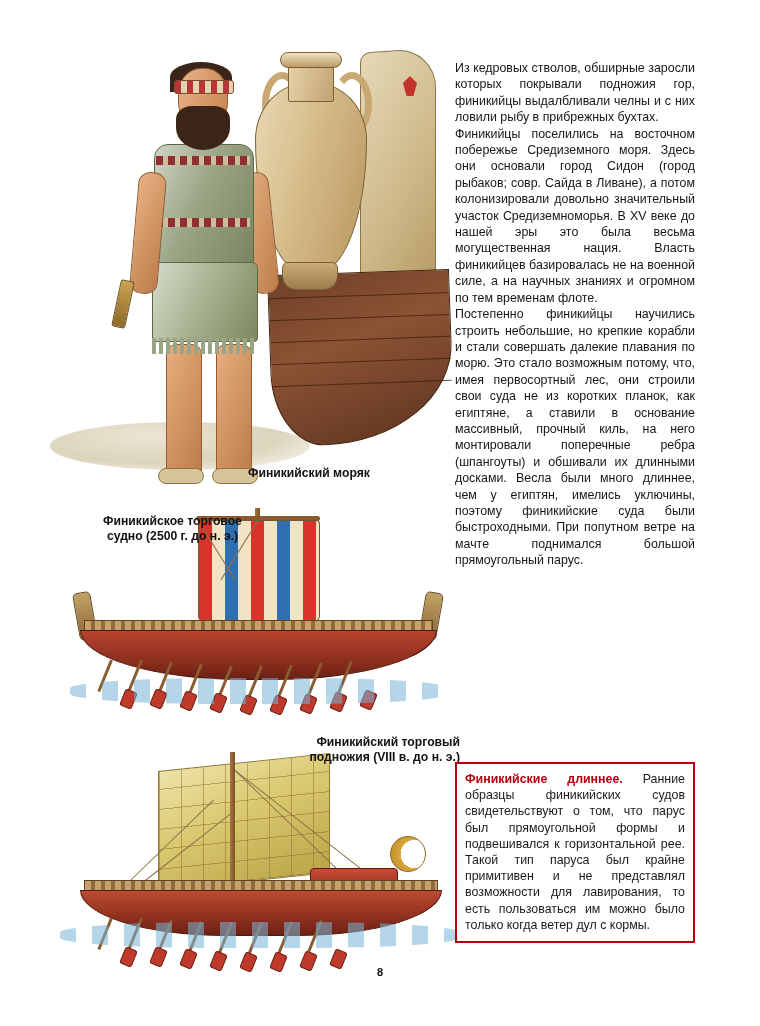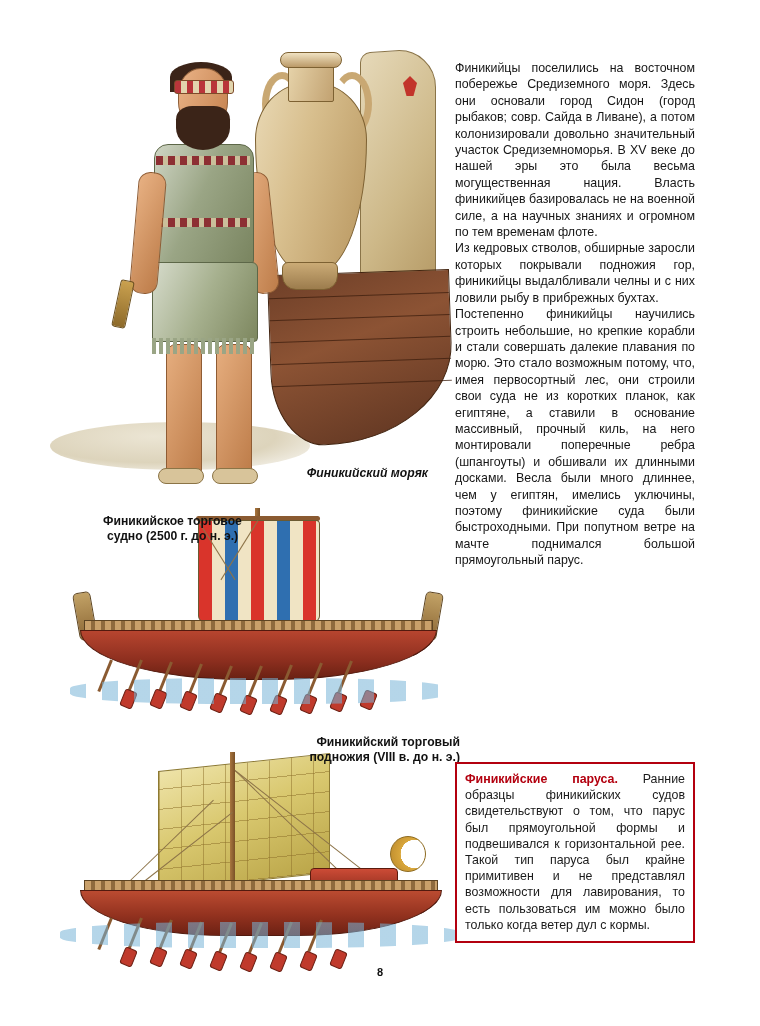--- a/index.html
+++ b/index.html
@@ -78,22 +78,21 @@
     position: absolute;
     font-weight: bold;
     font-size: 12.2px;
     line-height: 15px;
     color: #111;
   }
   #caption-sailor {
     left: 248px;
     top: 466px;
     width: 180px;
-    text-align: right;
-    font-style: italic;
+    text-align: left;
   }
   #caption-merchant-ship {
     left: 85px;
     top: 514px;
     width: 175px;
     text-align: center;
   }
   #caption-trade-ship {
     left: 300px;
     top: 735px;
@@ -595,24 +594,24 @@
     <div class="ship-blade" style="left:182px; top:213px;"></div>
     <div class="ship-blade" style="left:212px; top:213px;"></div>
     <div class="ship-blade" style="left:242px; top:212px;"></div>
     <div class="ship-blade" style="left:272px; top:210px;"></div>
     <div class="sea" style="bottom:12px;"></div>
   </div>
 
   <div class="caption" id="caption-trade-ship">Финикийский торговый подножия (VIII в. до н. э.)</div>
 
   <div class="text-col">
+    <p class="body-par">Из кедровых стволов, обширные заросли которых покрывали подножия гор, финикийцы выдалбливали челны и с них ловили рыбу в прибрежных бухтах.</p>
     <p class="body-par">Финикийцы поселились на восточном побережье Средиземного моря. Здесь они основали город Сидон (город рыбаков; совр. Сайда в Ливане), а потом колонизировали довольно значительный участок Средиземноморья. В XV веке до нашей эры это была весьма могущественная нация. Власть финикийцев базировалась не на военной силе, а на научных знаниях и огромном по тем временам флоте.</p>
-    <p class="body-par">Из кедровых стволов, обширные заросли которых покрывали подножия гор, финикийцы выдалбливали челны и с них ловили рыбу в прибрежных бухтах.</p>
     <p class="body-par">Постепенно финикийцы научились строить небольшие, но крепкие корабли и стали совершать далекие плавания по морю. Это стало возможным потому, что, имея первосортный лес, они строили свои суда не из коротких планок, как египтяне, а ставили в основание массивный, прочный киль, на него монтировали поперечные ребра (шпангоуты) и обшивали их длинными досками. Весла были много длиннее, чем у египтян, имелись уключины, поэтому финикийские суда были быстроходными. При попутном ветре на мачте поднимался большой прямоугольный парус.</p>
   </div>
 
   <div class="note-box">
-    <p><span class="note-lead">Финикийские паруса.</span><span> Ранние образцы финикийских судов свидетельствуют о том, что парус был прямоугольной формы и подвешивался к горизонтальной рее. Такой тип паруса был крайне примитивен и не представлял возможности для лавирования, то есть пользоваться им можно было только когда ветер дул с кормы.</span></p>
+    <p><span class="note-lead">Финикийские длиннее.</span><span> Ранние образцы финикийских судов свидетельствуют о том, что парус был прямоугольной формы и подвешивался к горизонтальной рее. Такой тип паруса был крайне примитивен и не представлял возможности для лавирования, то есть пользоваться им можно было только когда ветер дул с кормы.</span></p>
   </div>
 
   <div class="page-number">8</div>
 
 </div>
 
 </body></html>

